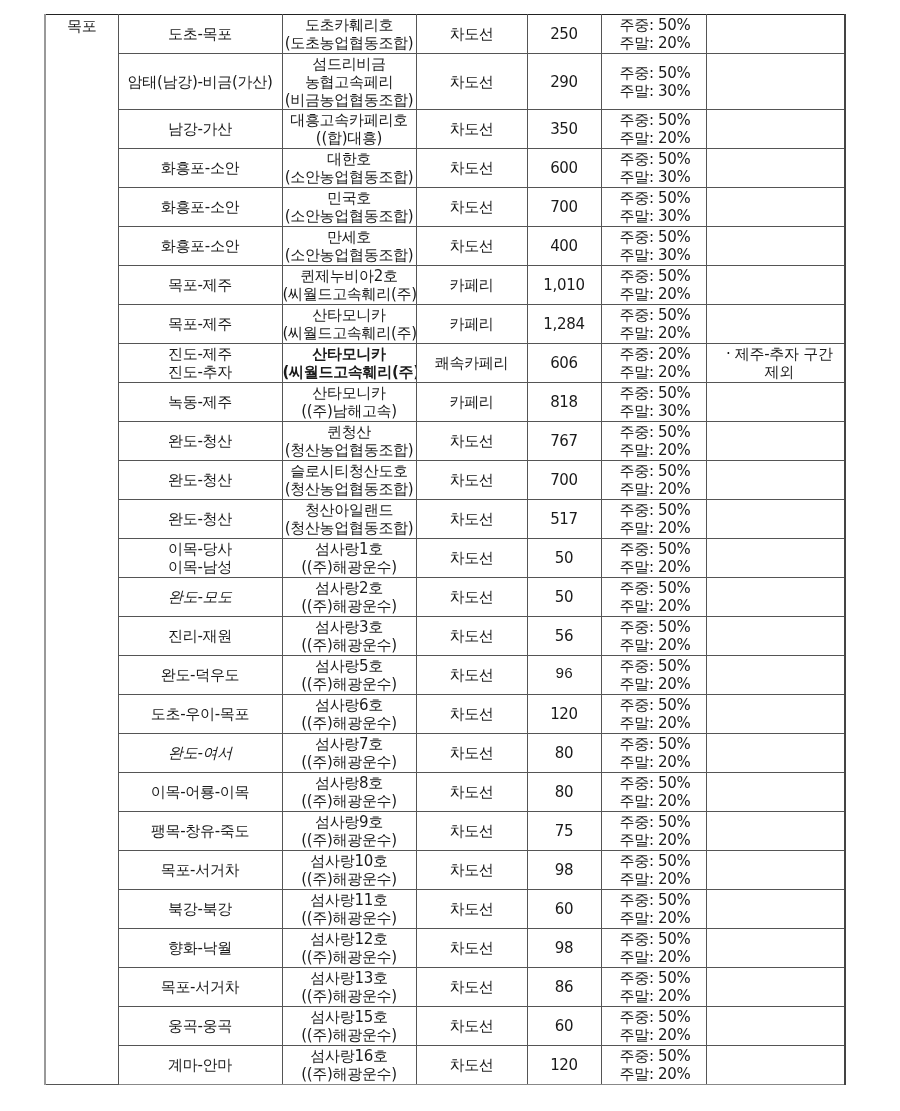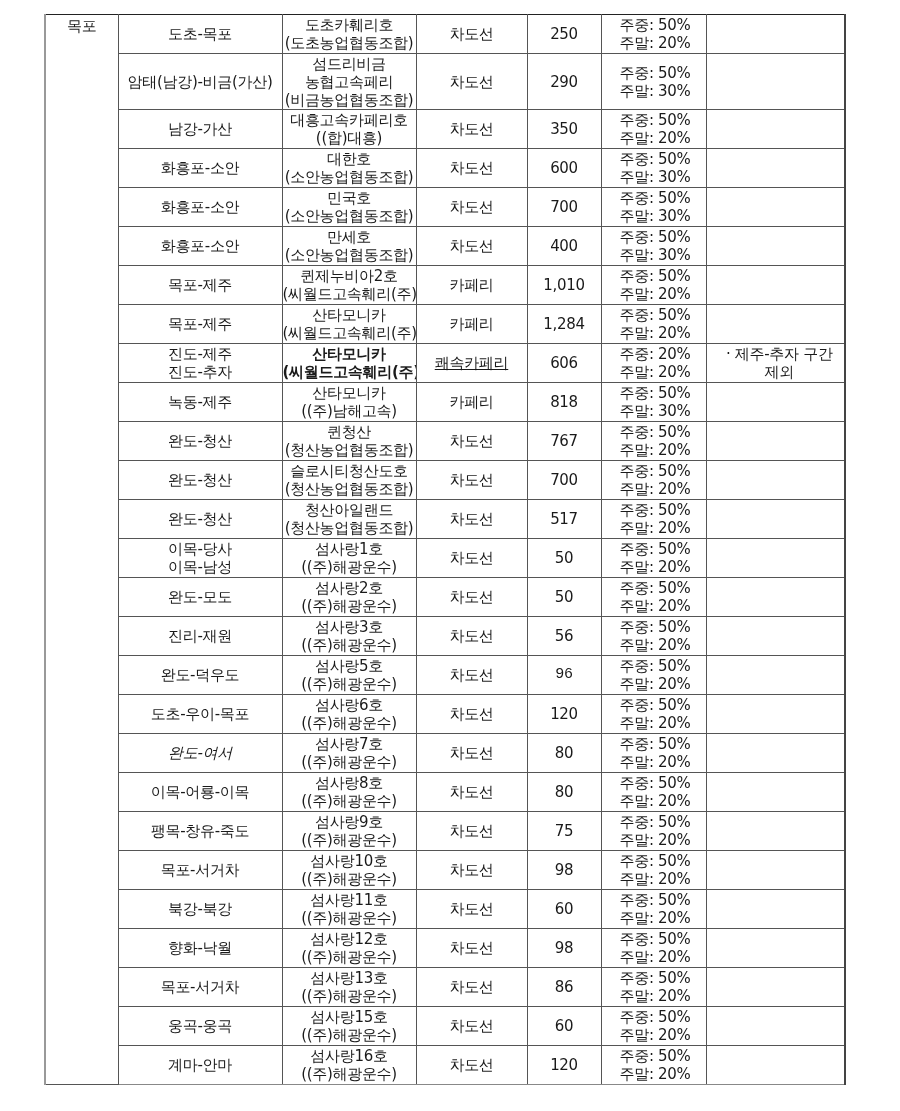--- a/index.html
+++ b/index.html
@@ -169,21 +169,21 @@
       </tr>
       <tr>
         <td style="height: 38px;">
           <span class="line">진도-제주</span>
           <span class="line">진도-추자</span>
         </td>
         <td style="height: 38px; font-weight: bold;">
           <span class="line">산타모니카</span>
           <span class="line">(씨월드고속훼리(주))</span>
         </td>
-        <td style="height: 38px; text-decoration: underline;">쾌속카페리</td>
+        <td style="height: 38px;">쾌속카페리</td>
         <td style="height: 38px;">606</td>
         <td class="discount" style="height: 38px;">
           <span class="line">주중: 20%</span>
           <span class="line">주말: 20%</span>
         </td>
         <td class="note" style="height: 38px;">
           <span class="line">· 제주-추자 구간</span>
           <span class="line">제외</span>
         </td>
       </tr>
@@ -262,21 +262,21 @@
         </td>
         <td style="height: 38px;">차도선</td>
         <td style="height: 38px;">50</td>
         <td class="discount" style="height: 38px;">
           <span class="line">주중: 50%</span>
           <span class="line">주말: 20%</span>
         </td>
         <td class="note" style="height: 38px;"></td>
       </tr>
       <tr>
-        <td style="height: 38px;">
+        <td style="height: 38px; font-style: italic;">
           <span class="line">완도-모도</span>
         </td>
         <td style="height: 38px;">
           <span class="line">섬사랑2호</span>
           <span class="line">((주)해광운수)</span>
         </td>
         <td style="height: 38px;">차도선</td>
         <td style="height: 38px;">50</td>
         <td class="discount" style="height: 38px;">
           <span class="line">주중: 50%</span>

